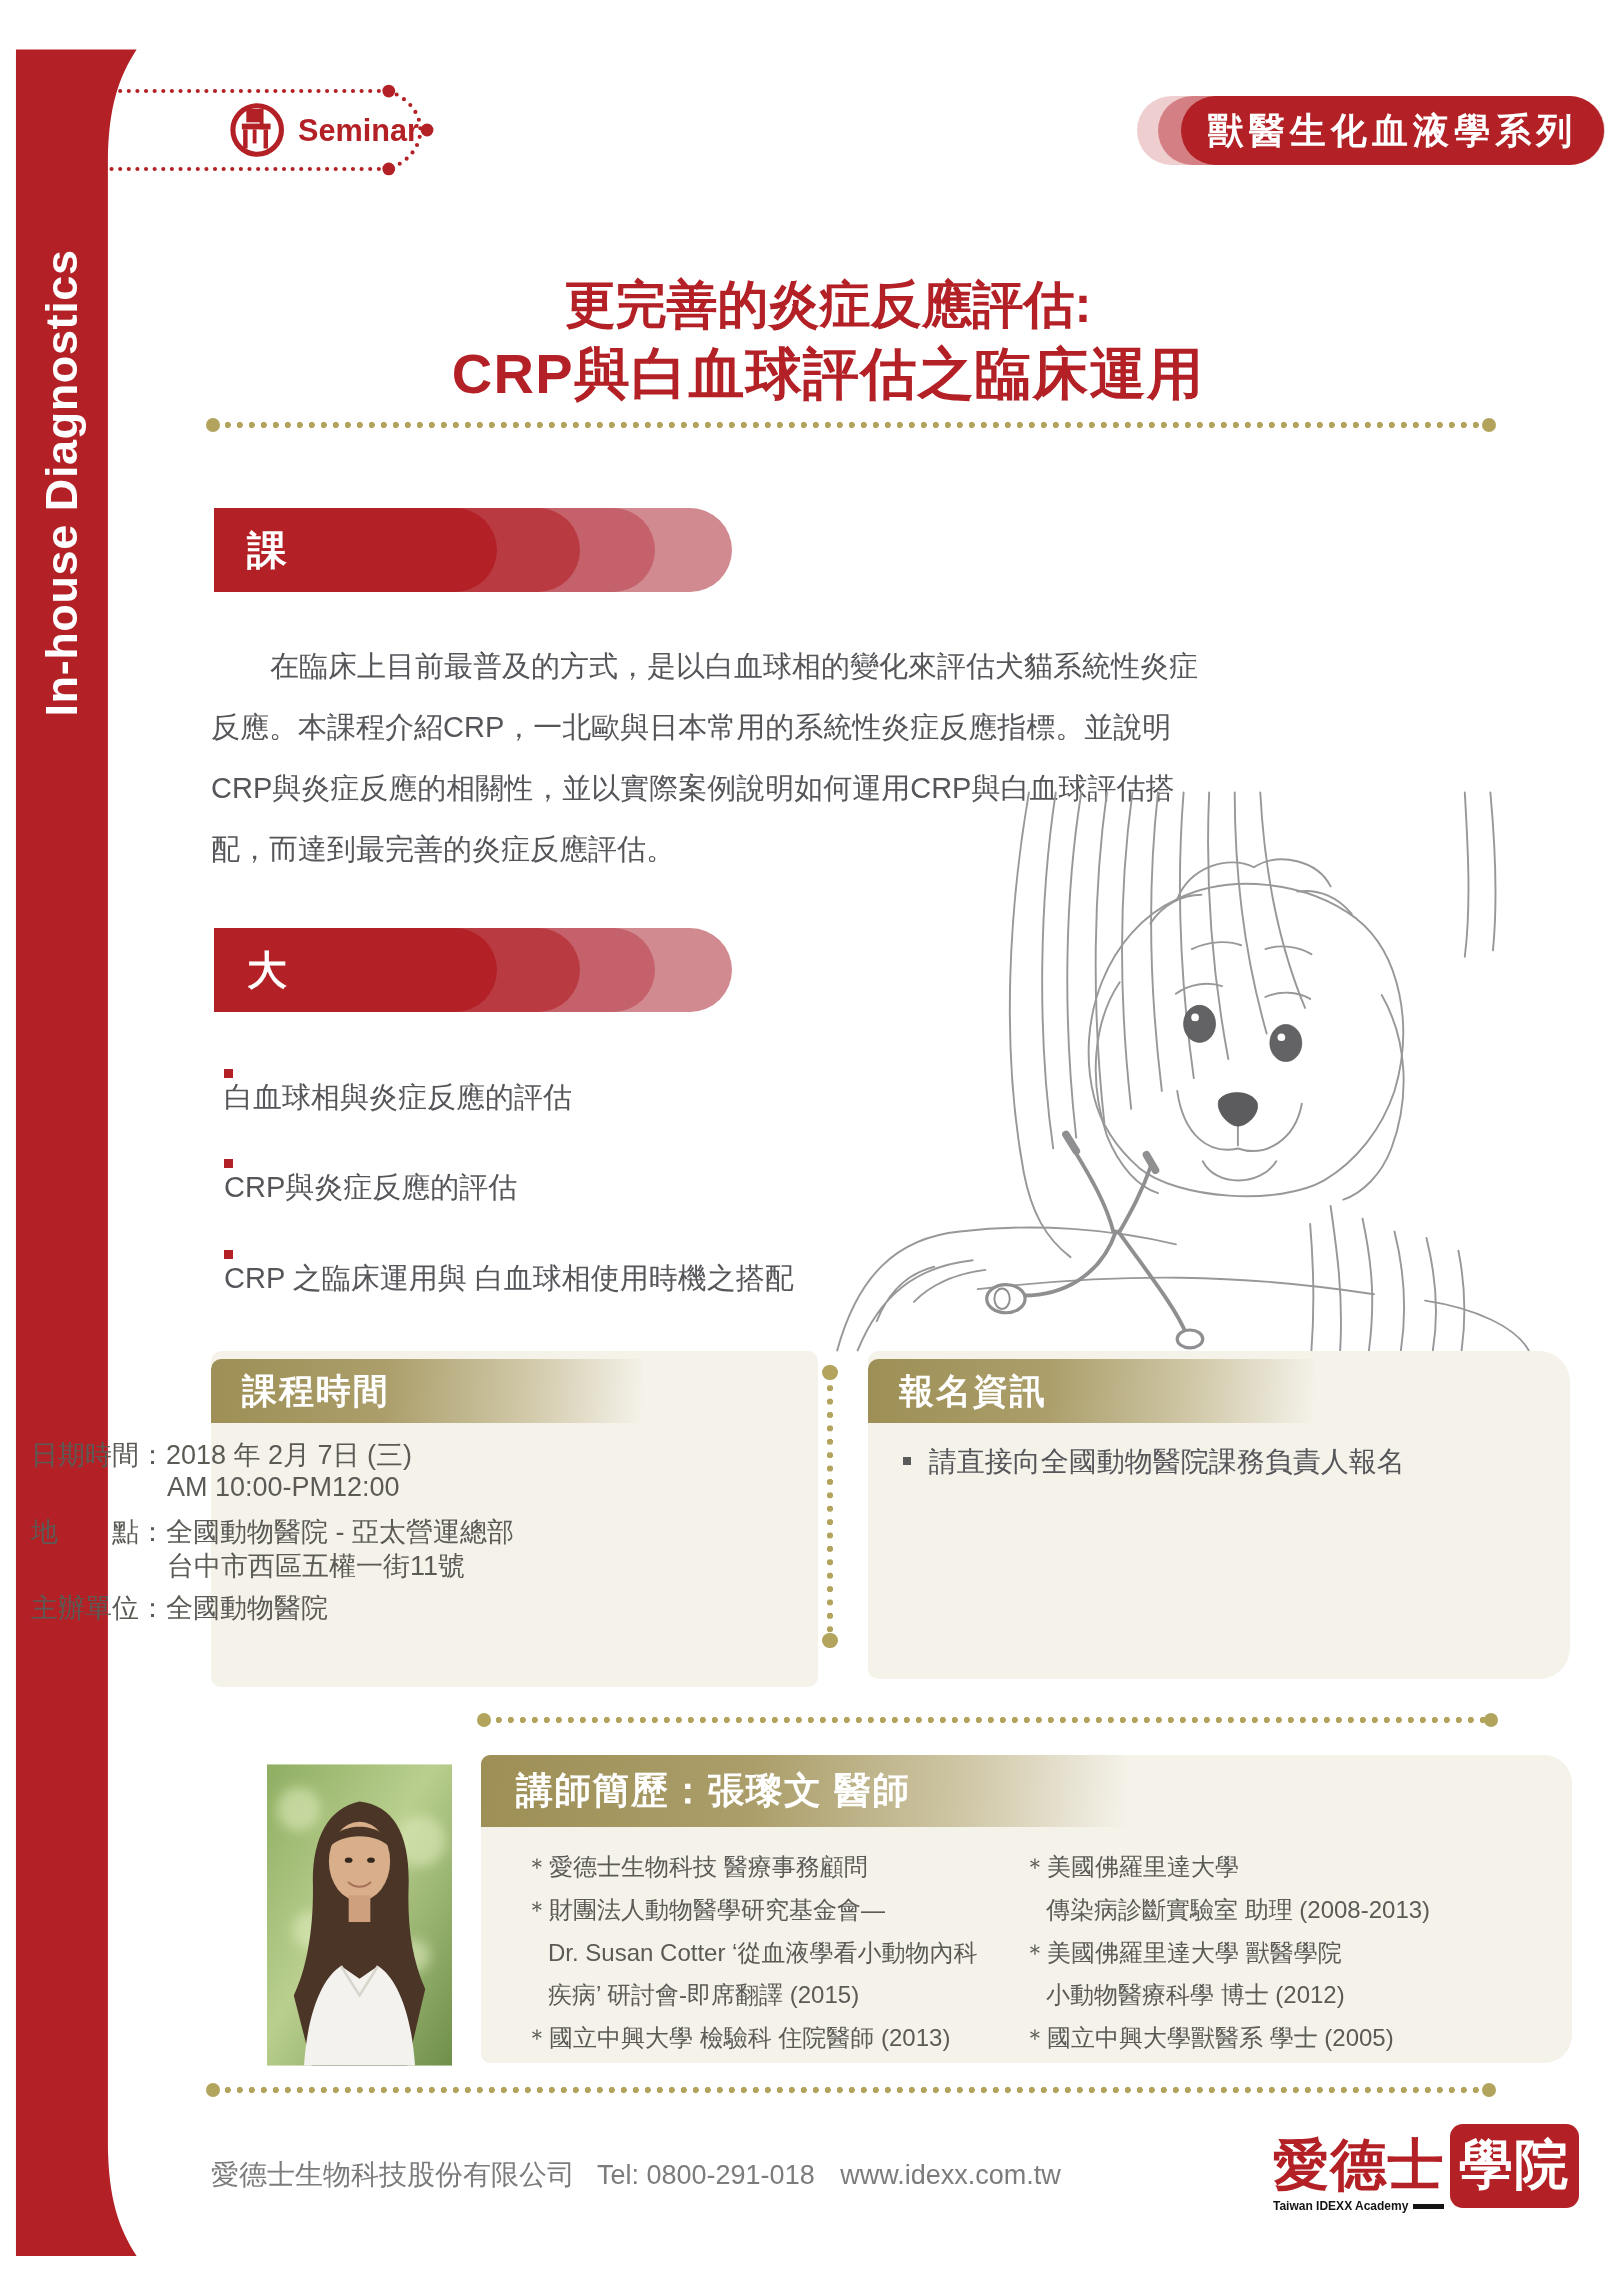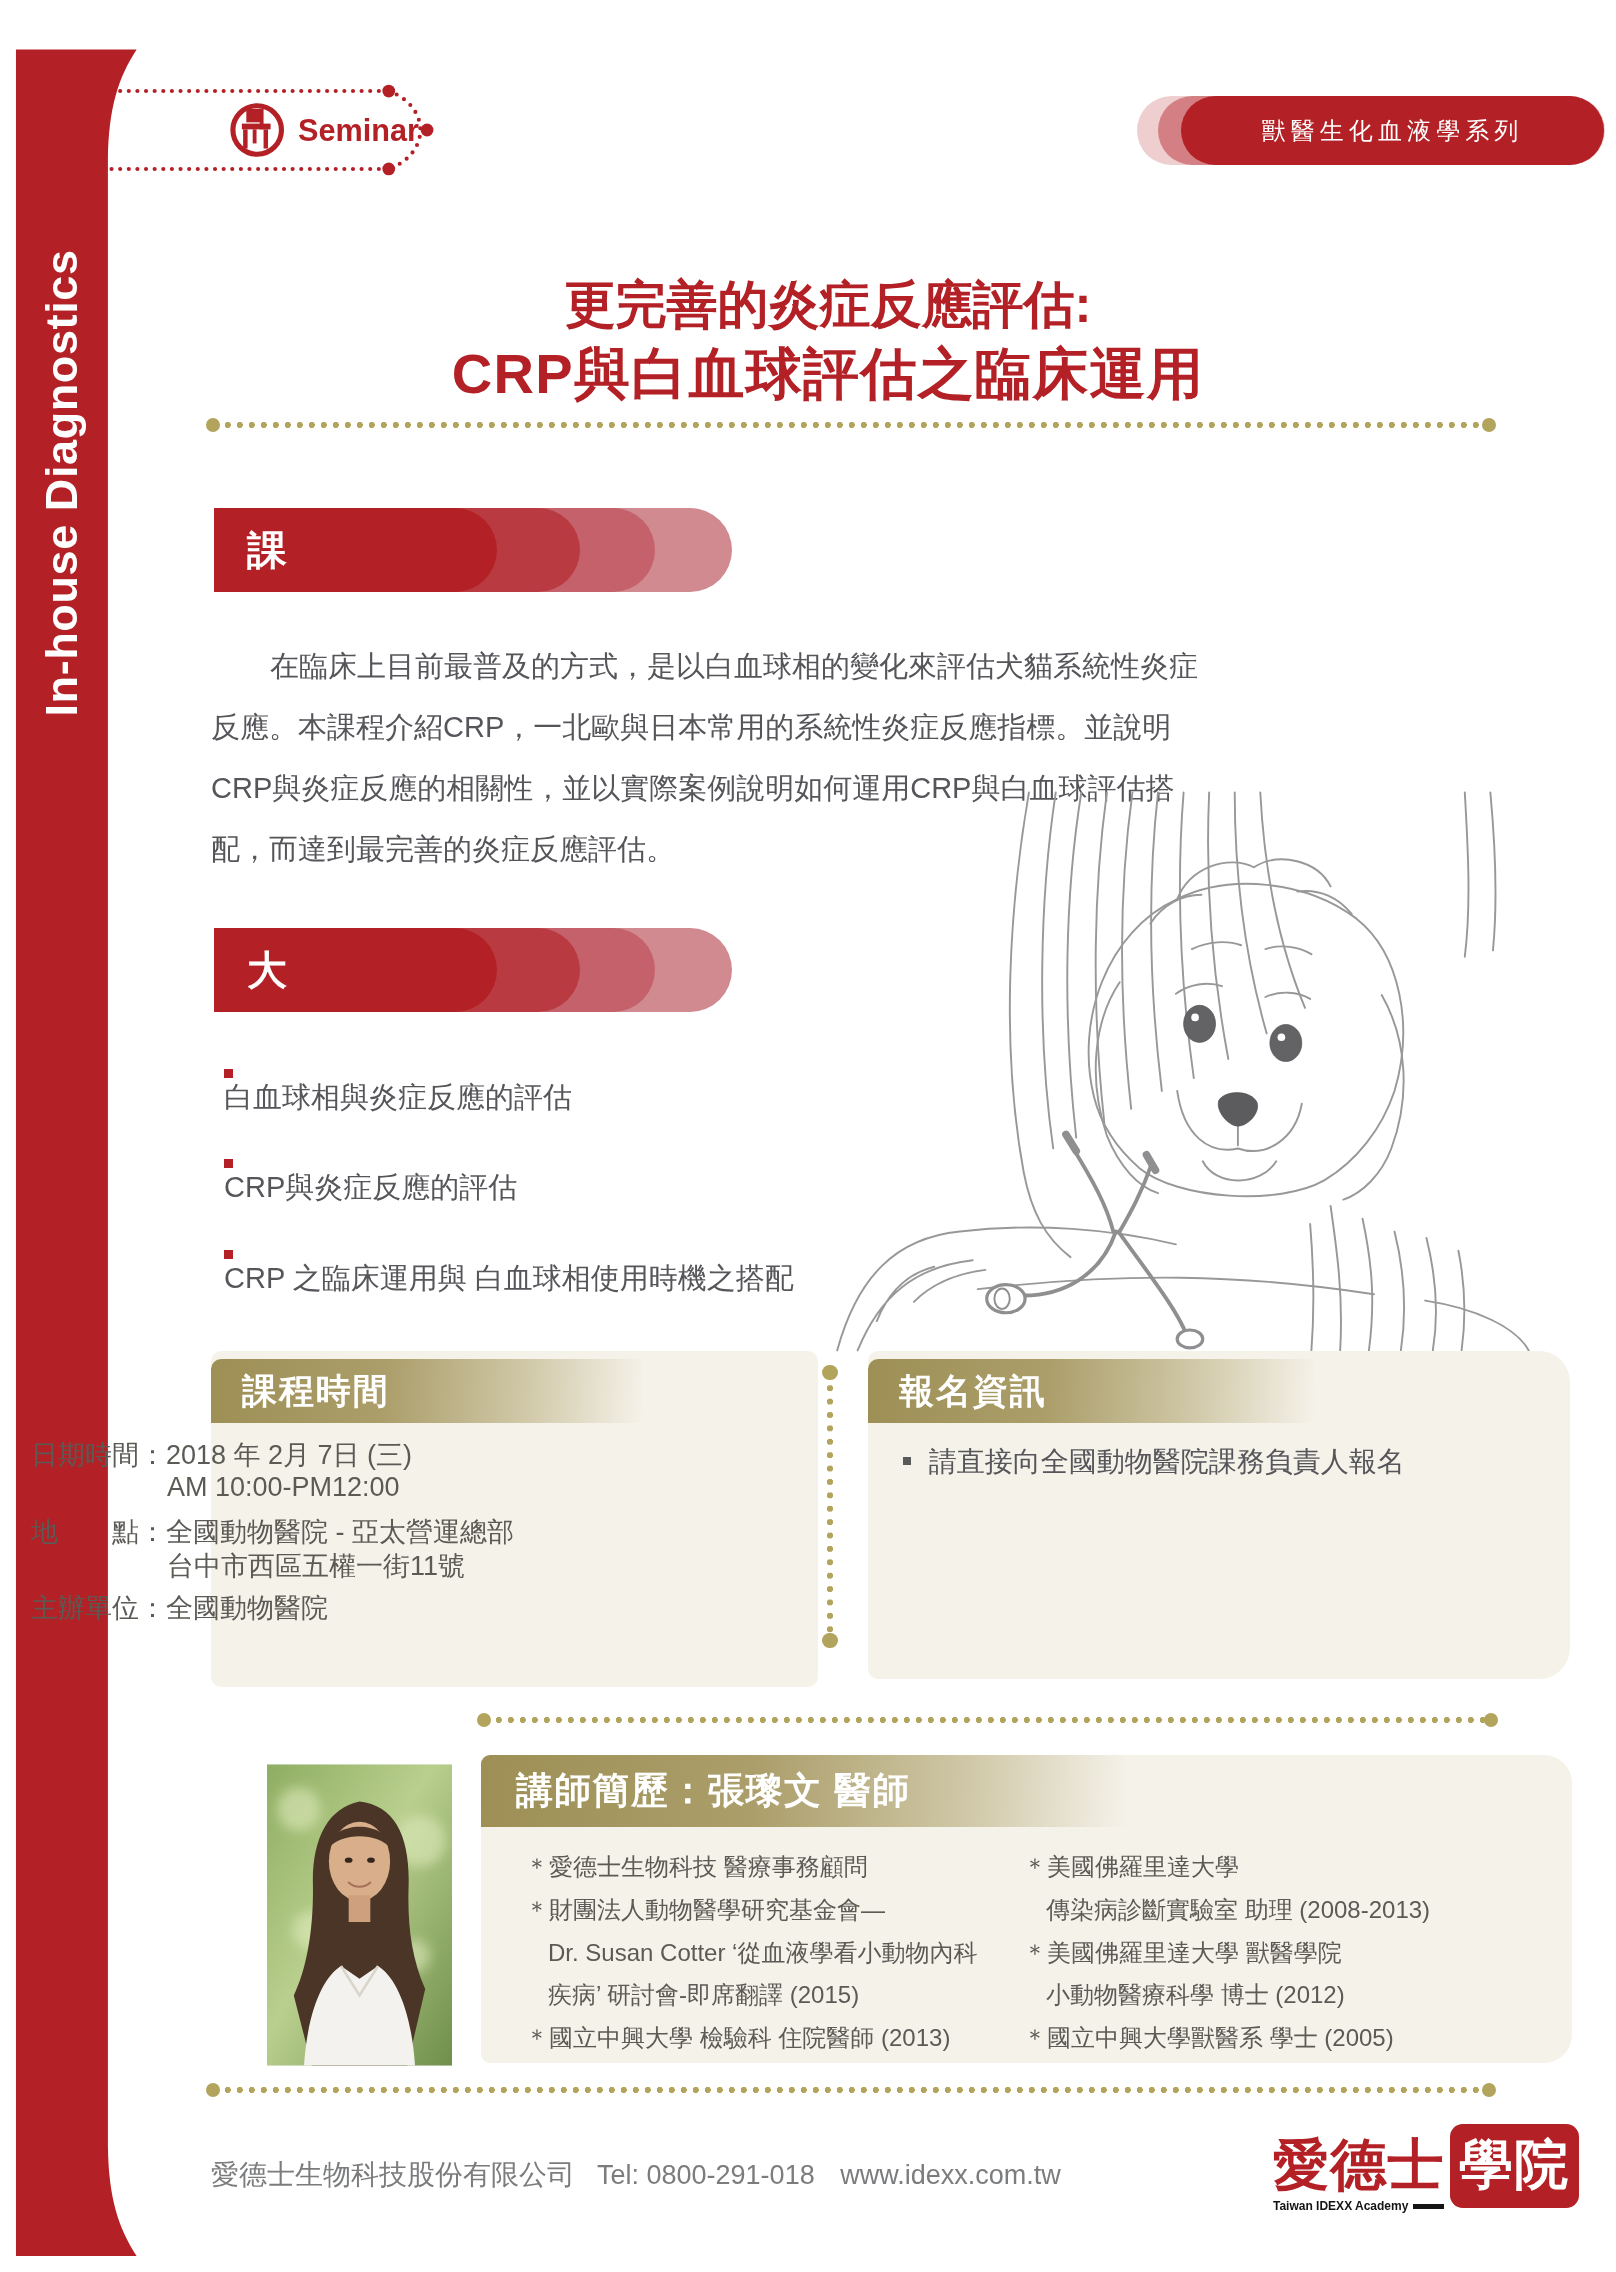--- a/index.html
+++ b/index.html
@@ -15,21 +15,21 @@
     font-size:45px;font-weight:bold;color:#ffffff;white-space:nowrap;letter-spacing:0.6px;
   }
   
   .seminar-svg{position:absolute;left:109px;top:82px;}
   
   .series-layer{position:absolute;height:69px;border-radius:35px;}
   .series-l2{left:1137px;top:96px;width:468px;background:rgba(179,32,37,0.22);}
   .series-l1{left:1158px;top:96px;width:446px;background:rgba(179,32,37,0.45);}
   .series-badge{
     position:absolute;left:1181px;top:96px;width:423px;height:69px;border-radius:35px;
-    background:#b32025;color:#fff;font-weight:normal;font-size:24px;letter-spacing:5.1px;
+    background:#b32025;color:#fff;font-weight:bold;font-size:36px;letter-spacing:5.1px;
     line-height:69px;text-align:center;
   }
   
   .main-title{position:absolute;left:192px;top:272px;width:1272px;text-align:center;color:#b32025;font-weight:bold;}
   .main-title .t1{font-size:51px;line-height:65px;}
   .main-title .t2{font-size:56px;line-height:74px;letter-spacing:1.3px;}
   
   .dots-h{
     position:absolute;height:7.7px;
     background-image:radial-gradient(circle 2.9px at 3.8px 3.8px,#b2a45c 2.8px,rgba(0,0,0,0) 3.2px);

